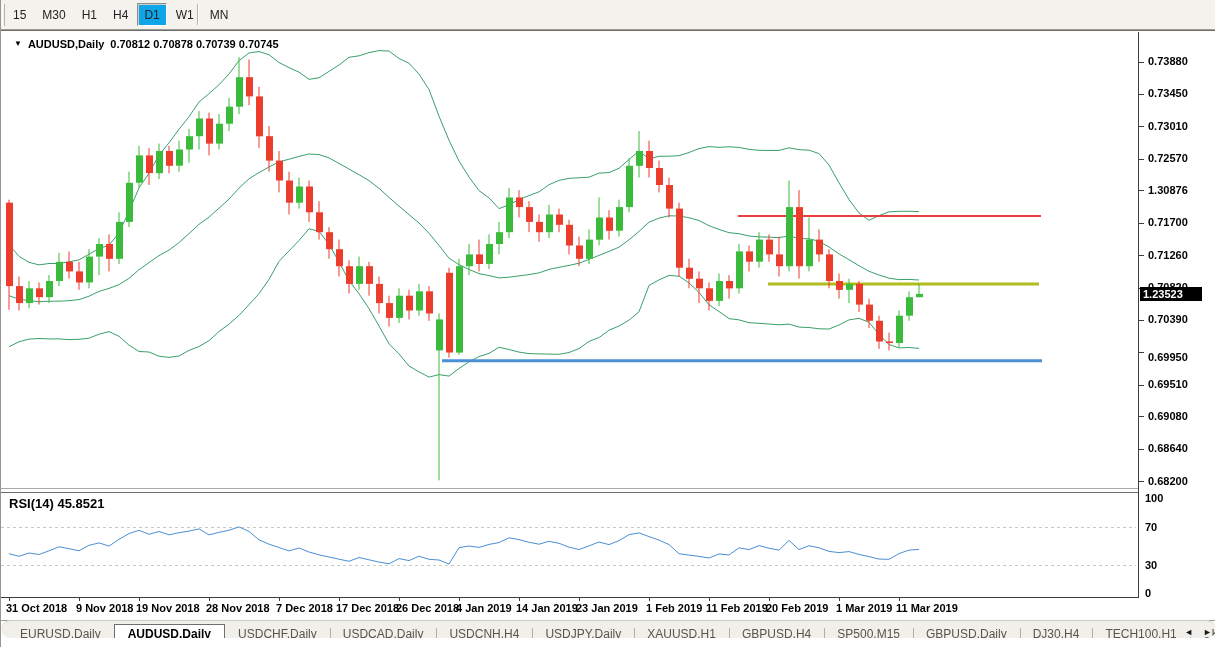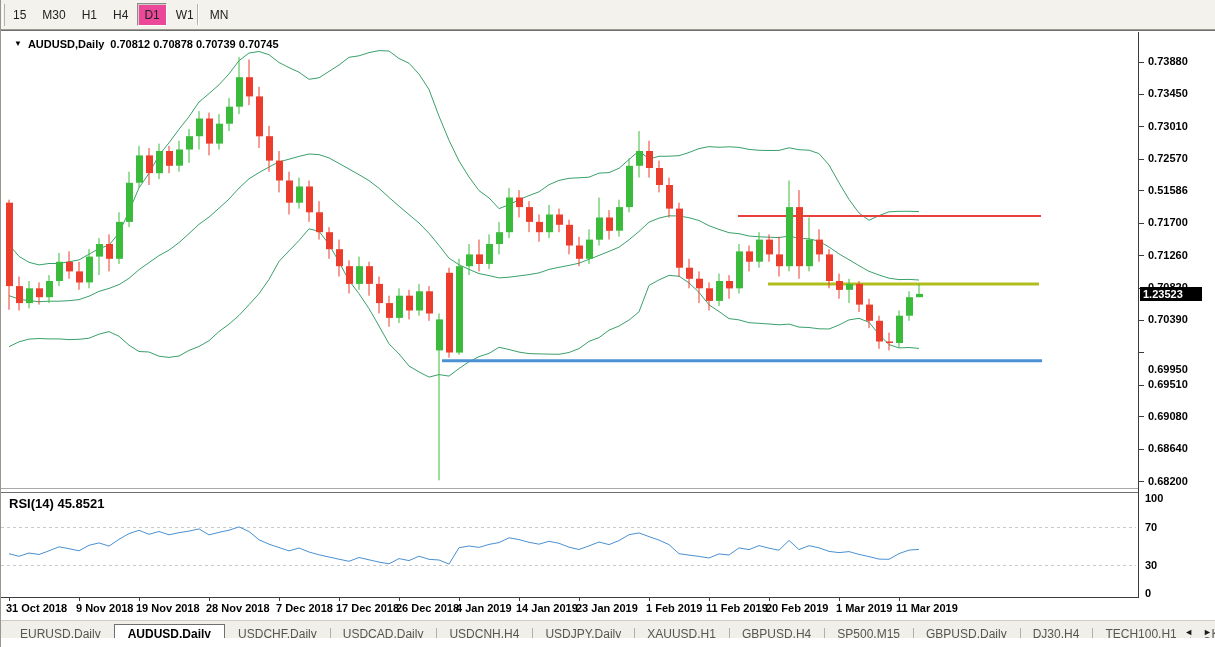--- a/index.html
+++ b/index.html
@@ -18,21 +18,21 @@
     position:absolute; left:1px; top:4px; width:3px; height:22px;
     border-left:1px solid #fff; border-right:1px solid #b6b2a6;
   }
   .tf-buttons { position:absolute; left:5px; top:3px; height:24px; display:flex; gap:2px; }
   .tf-btn {
     height:23px; min-width:26px; padding:0 6px; font-size:12px; color:#222;
     display:flex; align-items:center; justify-content:center;
     background:transparent; border:1px solid transparent; cursor:default;
   }
   .tf-btn.active {
-    background:#ec4899;
+    background:#0ea5e9;
     border:1px solid #8c8c8c;
     border-right-color:#ffffff; border-bottom-color:#ffffff;
     box-shadow:inset 1px 1px 0 #d0cdc4;
   }
   .tb-sep { position:absolute; left:196px; top:4px; width:2px; height:21px;
     border-left:1px solid #b6b2a6; border-right:1px solid #fff; }
   
   .chart-area { position:absolute; left:0; top:30px; width:1215px; height:590px; background:#fff;
     border-top:1px solid #6f6f6f; }
   svg.pane { position:absolute; left:0; background:#fff; }
@@ -55,21 +55,21 @@
   .cur-tag { position:absolute; left:1px; width:62px; height:14px; background:#000; color:#fff;
     font-size:11px; font-weight:bold; line-height:14px; padding-left:3px; }
   
   .date-axis { position:absolute; left:0; top:567px; width:1137px; height:22px; background:#fff; }
   .dlabel { position:absolute; top:4px; font-size:11px; font-weight:bold; color:#000; white-space:nowrap; }
   .dtick { position:absolute; top:0; width:1px; height:3px; background:#3c3c3c; }
   .axis-bottom { position:absolute; left:0; top:589px; width:1215px; height:1px; background:#9d9a90; }
   
   .tabbar {
     position:absolute; left:0; top:620px; width:1215px; height:18px;
-    background:#f1efe9; border-top:1px solid #cfccc2; overflow:hidden;
+    background:#f1efe9; border-top:1px solid #cfccc2; overflow:hidden;border-radius:11px;
   }
   .tabs { position:absolute; left:6px; top:3px; height:22px; display:flex; align-items:stretch; white-space:nowrap; }
   .tab {
     font-size:12px; color:#57564f; padding:3px 13px 0 13px; position:relative; cursor:default;
   }
   .tab + .tab:not(.active):before {
     content:""; position:absolute; left:0; top:4px; height:13px; width:1px; background:#b2afa5;
   }
   .tab.active {
     background:#ffffff; color:#000; font-weight:bold;
@@ -312,31 +312,31 @@
     <div class="price-axis" id="price-axis">
         <div class="pdash" style="top: 29.9117px;"></div>
         <div class="ptick" style="top: 23.4117px;">0.73880</div>
         <div class="pdash" style="top: 61.66px;"></div>
         <div class="ptick" style="top: 55.16px;">0.73450</div>
         <div class="pdash" style="top: 94.1467px;"></div>
         <div class="ptick" style="top: 87.6467px;">0.73010</div>
         <div class="pdash" style="top: 126.633px;"></div>
         <div class="ptick" style="top: 120.133px; text-align: center;">0.72570</div>
         <div class="pdash" style="top: 158.382px;"></div>
-        <div class="ptick" style="top: 151.882px;">0.51586</div>
+        <div class="ptick" style="top: 151.882px;">1.30876</div>
         <div class="pdash" style="top: 190.868px;"></div>
         <div class="ptick" style="top: 184.368px;">0.71700</div>
         <div class="pdash" style="top: 223.355px;"></div>
         <div class="ptick" style="top: 216.855px;">0.71260</div>
         <div class="pdash" style="top: 255.842px;"></div>
         <div class="ptick" style="top: 249.342px;">0.70820</div>
         <div class="pdash" style="top: 287.59px;"></div>
         <div class="ptick" style="top: 281.09px;">0.70390</div>
         <div class="pdash" style="top: 320.077px;"></div>
-        <div class="ptick" style="top: 331px; text-align: right;">0.69950</div>
+        <div class="ptick" style="top: 319px; text-align: right;">0.69950</div>
         <div class="pdash" style="top: 352.563px;"></div>
         <div class="ptick" style="top: 346.063px;">0.69510</div>
         <div class="pdash" style="top: 384.312px;"></div>
         <div class="ptick" style="top: 377.812px;">0.69080</div>
         <div class="pdash" style="top: 416.798px;"></div>
         <div class="ptick" style="top: 410.298px;">0.68640</div>
         <div class="pdash" style="top: 449.285px;"></div>
         <div class="ptick" style="top: 442.785px;">0.68200</div>
         <div class="ptick" style="top: 460px; left: 6px;">100</div>
         <div class="ptick" style="top: 488.5px; left: 6px;">70</div>

